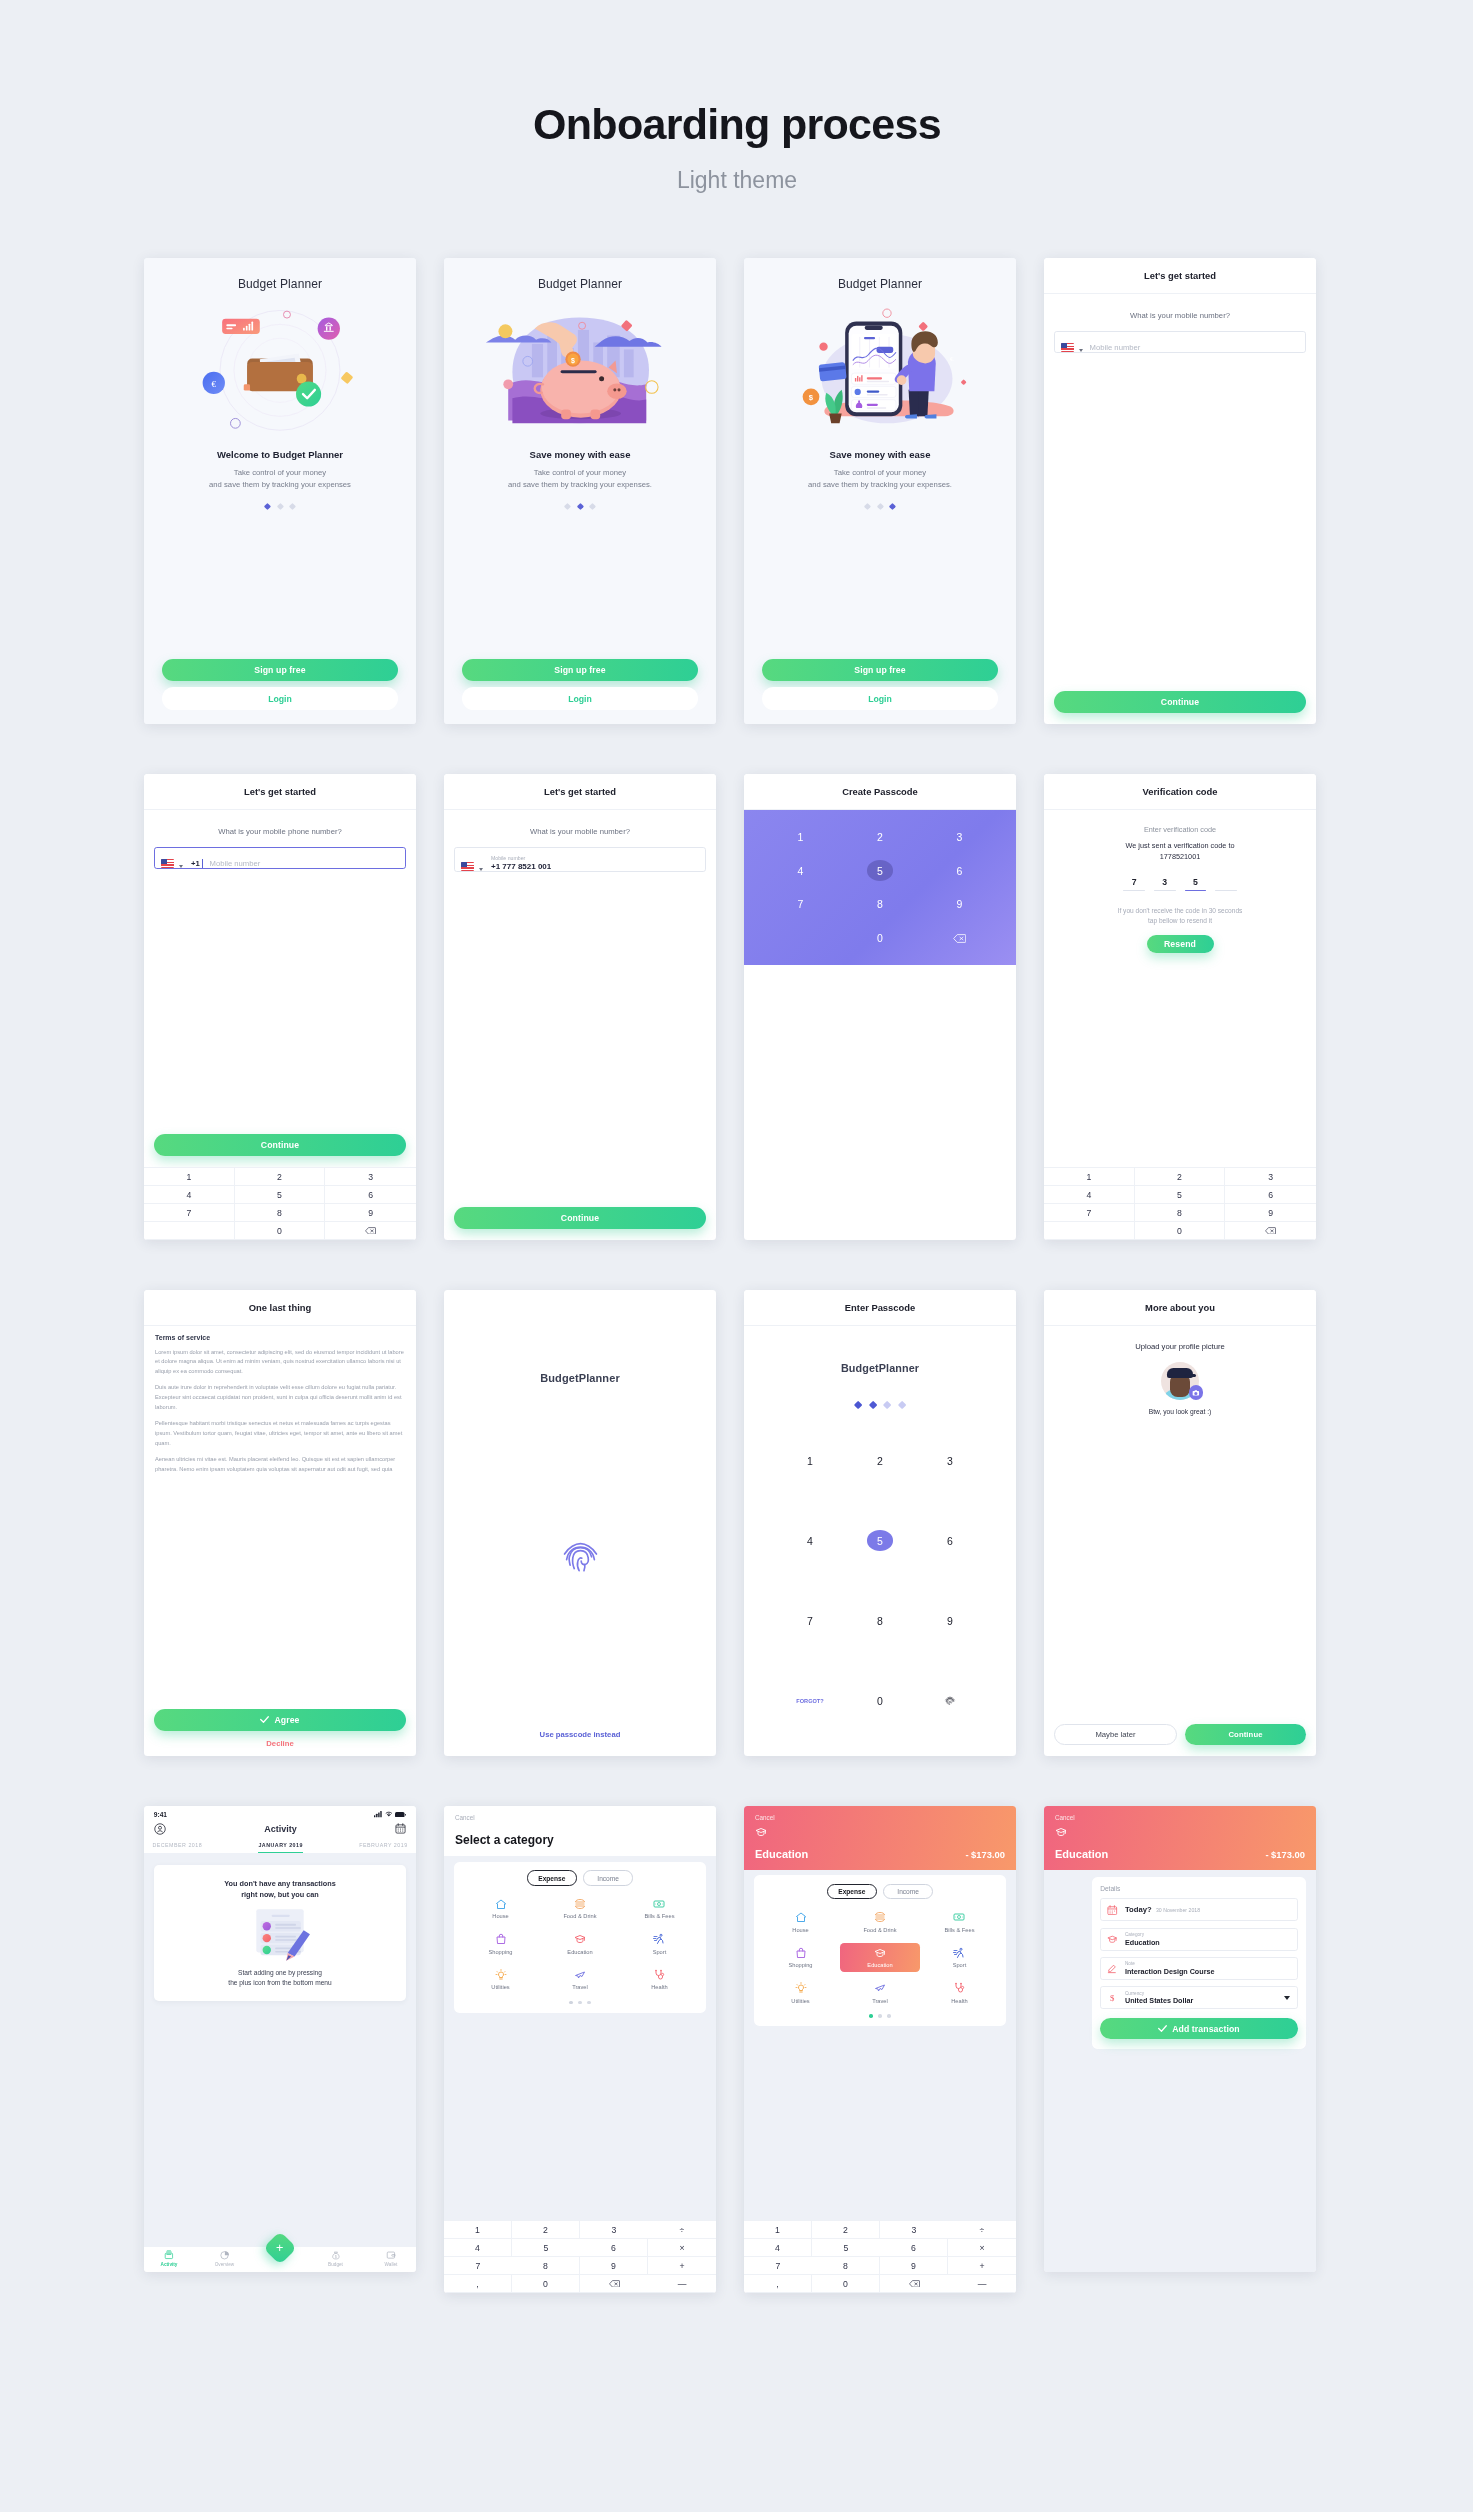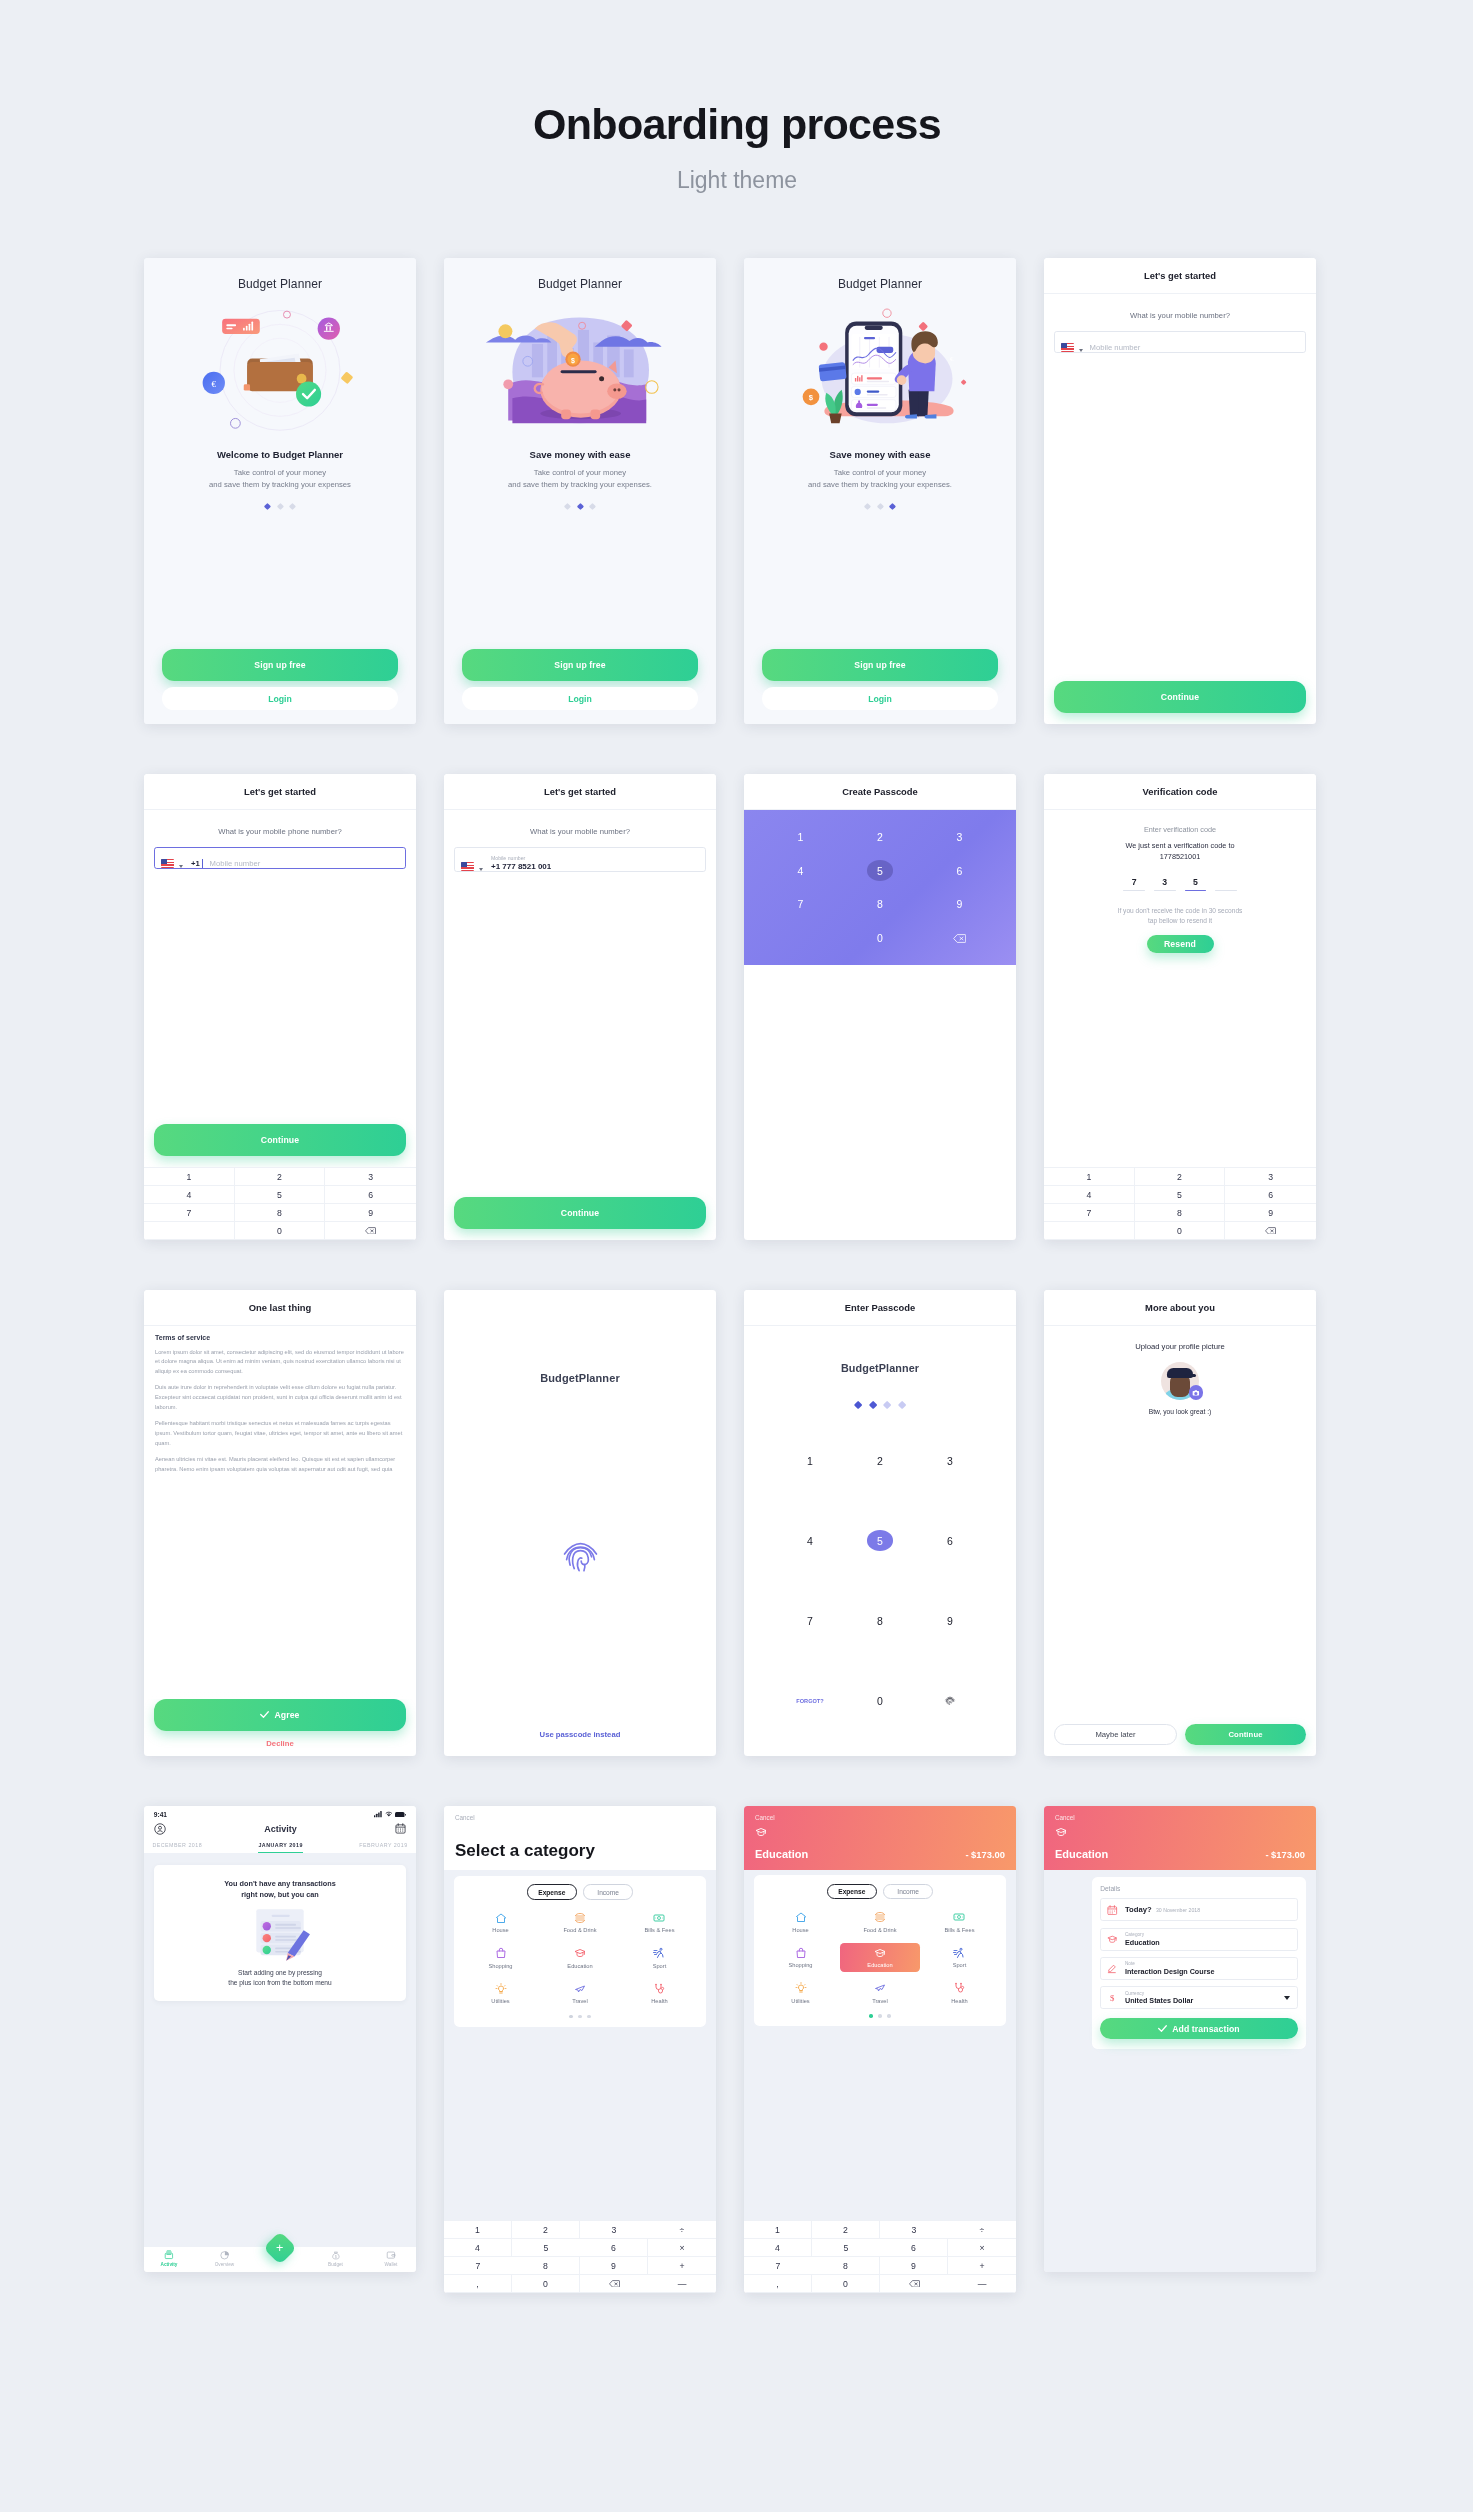--- a/index.html
+++ b/index.html
@@ -49,21 +49,21 @@
   .onb { background:#f6f8fc; height:100%; display:flex; flex-direction:column; align-items:center; }
   .onb-title { font-size:12px; font-weight:400; color:#2a2d3c; padding-top:19px; letter-spacing:0.1px; }
   .illus { width: 230px; height: 150px; margin-top: 4.2px; position:relative; }
   .onb-h { font-size:9.5px; font-weight:700; color:#1d2030; margin-top: 4.2px; }
   .onb-p { font-size:7.7px; color:#777d8c; text-align:center; line-height:1.55; margin-top:6.3px; }
   .dots { display:flex; gap:7.7px; margin-top:13.3px; }
   .dot { width:4.9px; height:4.9px; background:#d7dbe8; transform:rotate(45deg); border-radius:1px;}
   .dot.on { background:#5b62d6; }
   .onb-actions { margin-top:auto; width:100%; padding: 0 18px 14px; }
   .btn {
-    height: 32px; border-radius: 12px; display:flex; align-items:center; justify-content:center;
+    height: 22px; border-radius: 12px; display:flex; align-items:center; justify-content:center;
     font-size: 8.7px; font-weight:700; color:#fff; letter-spacing:0.1px;
     background: linear-gradient(90deg,#57d97f 0%, #2ecf95 100%);
     box-shadow: 0 4.9px 11px rgba(60,205,150,.35);
     cursor:pointer;
   }
   .btn-ghost {
     height: 23px; border-radius:12px; display:flex; align-items:center; justify-content:center;
     font-size:8.7px; font-weight:700; color:#2ecf95; background:#fff; margin-top:5.6px; cursor:pointer;
   }
 
@@ -176,21 +176,21 @@
   .tb { width:36px; display:flex; flex-direction:column; align-items:center; gap:2.1px; cursor:pointer;}
   .tb span { font-size:4.7px; color:#b0b5c0; }
   .tb.on span { color:#2ecf95; font-weight:700;}
   .fab { position:absolute; left:50%; transform:translateX(-50%) rotate(45deg); top:-11px; width:24px;height:24px;border-radius:7px;
     background:linear-gradient(135deg,#57d97f,#2ecf95); box-shadow:0 4.2px 9.8px rgba(46,207,149,.40); display:flex;align-items:center;justify-content:center;}
   .fab i { transform:rotate(-45deg); color:#fff; font-style:normal; font-size:12.6px; line-height:1;}
 
   
   .cat-head { padding: 7.7px 11px 9.8px; background:#fff; }
   .cancel { font-size:6.3px; color:#a9aeba; cursor:pointer;}
-  .cat-title { font-size:17px; font-weight:700; margin-top:20px; color:#15161c;}
+  .cat-title { font-size:12px; font-weight:700; margin-top:12px; color:#15161c;}
   .cat-head.grad { background: linear-gradient(100deg,#f0657f 0%, #f8996a 100%); }
   .cat-head.grad .cancel{ color:rgba(255,255,255,.82); }
   .grad-row { display:flex; align-items:flex-end; justify-content:space-between; margin-top:8.4px;}
   .grad-cat { font-size:11px; font-weight:700; color:#fff; }
   .grad-amt { font-size:9.4px; font-weight:700; color:#fff; }
   .cat-sheet { background:#eef1f7; flex:1; padding: 5.6px 9.8px 0; }
   .sheet-card { background:#fff; border-radius:5.6px; padding: 8.4px 7px 8.4px; }
   .segs { display:flex; gap:6.3px; justify-content:center; }
   .seg { width:50px;height:15.4px;border-radius:7.7px;border:0.7px solid #cfd4de; display:flex;align-items:center;justify-content:center;
     font-size:6.6px; color:#7a8090; cursor:pointer;}

